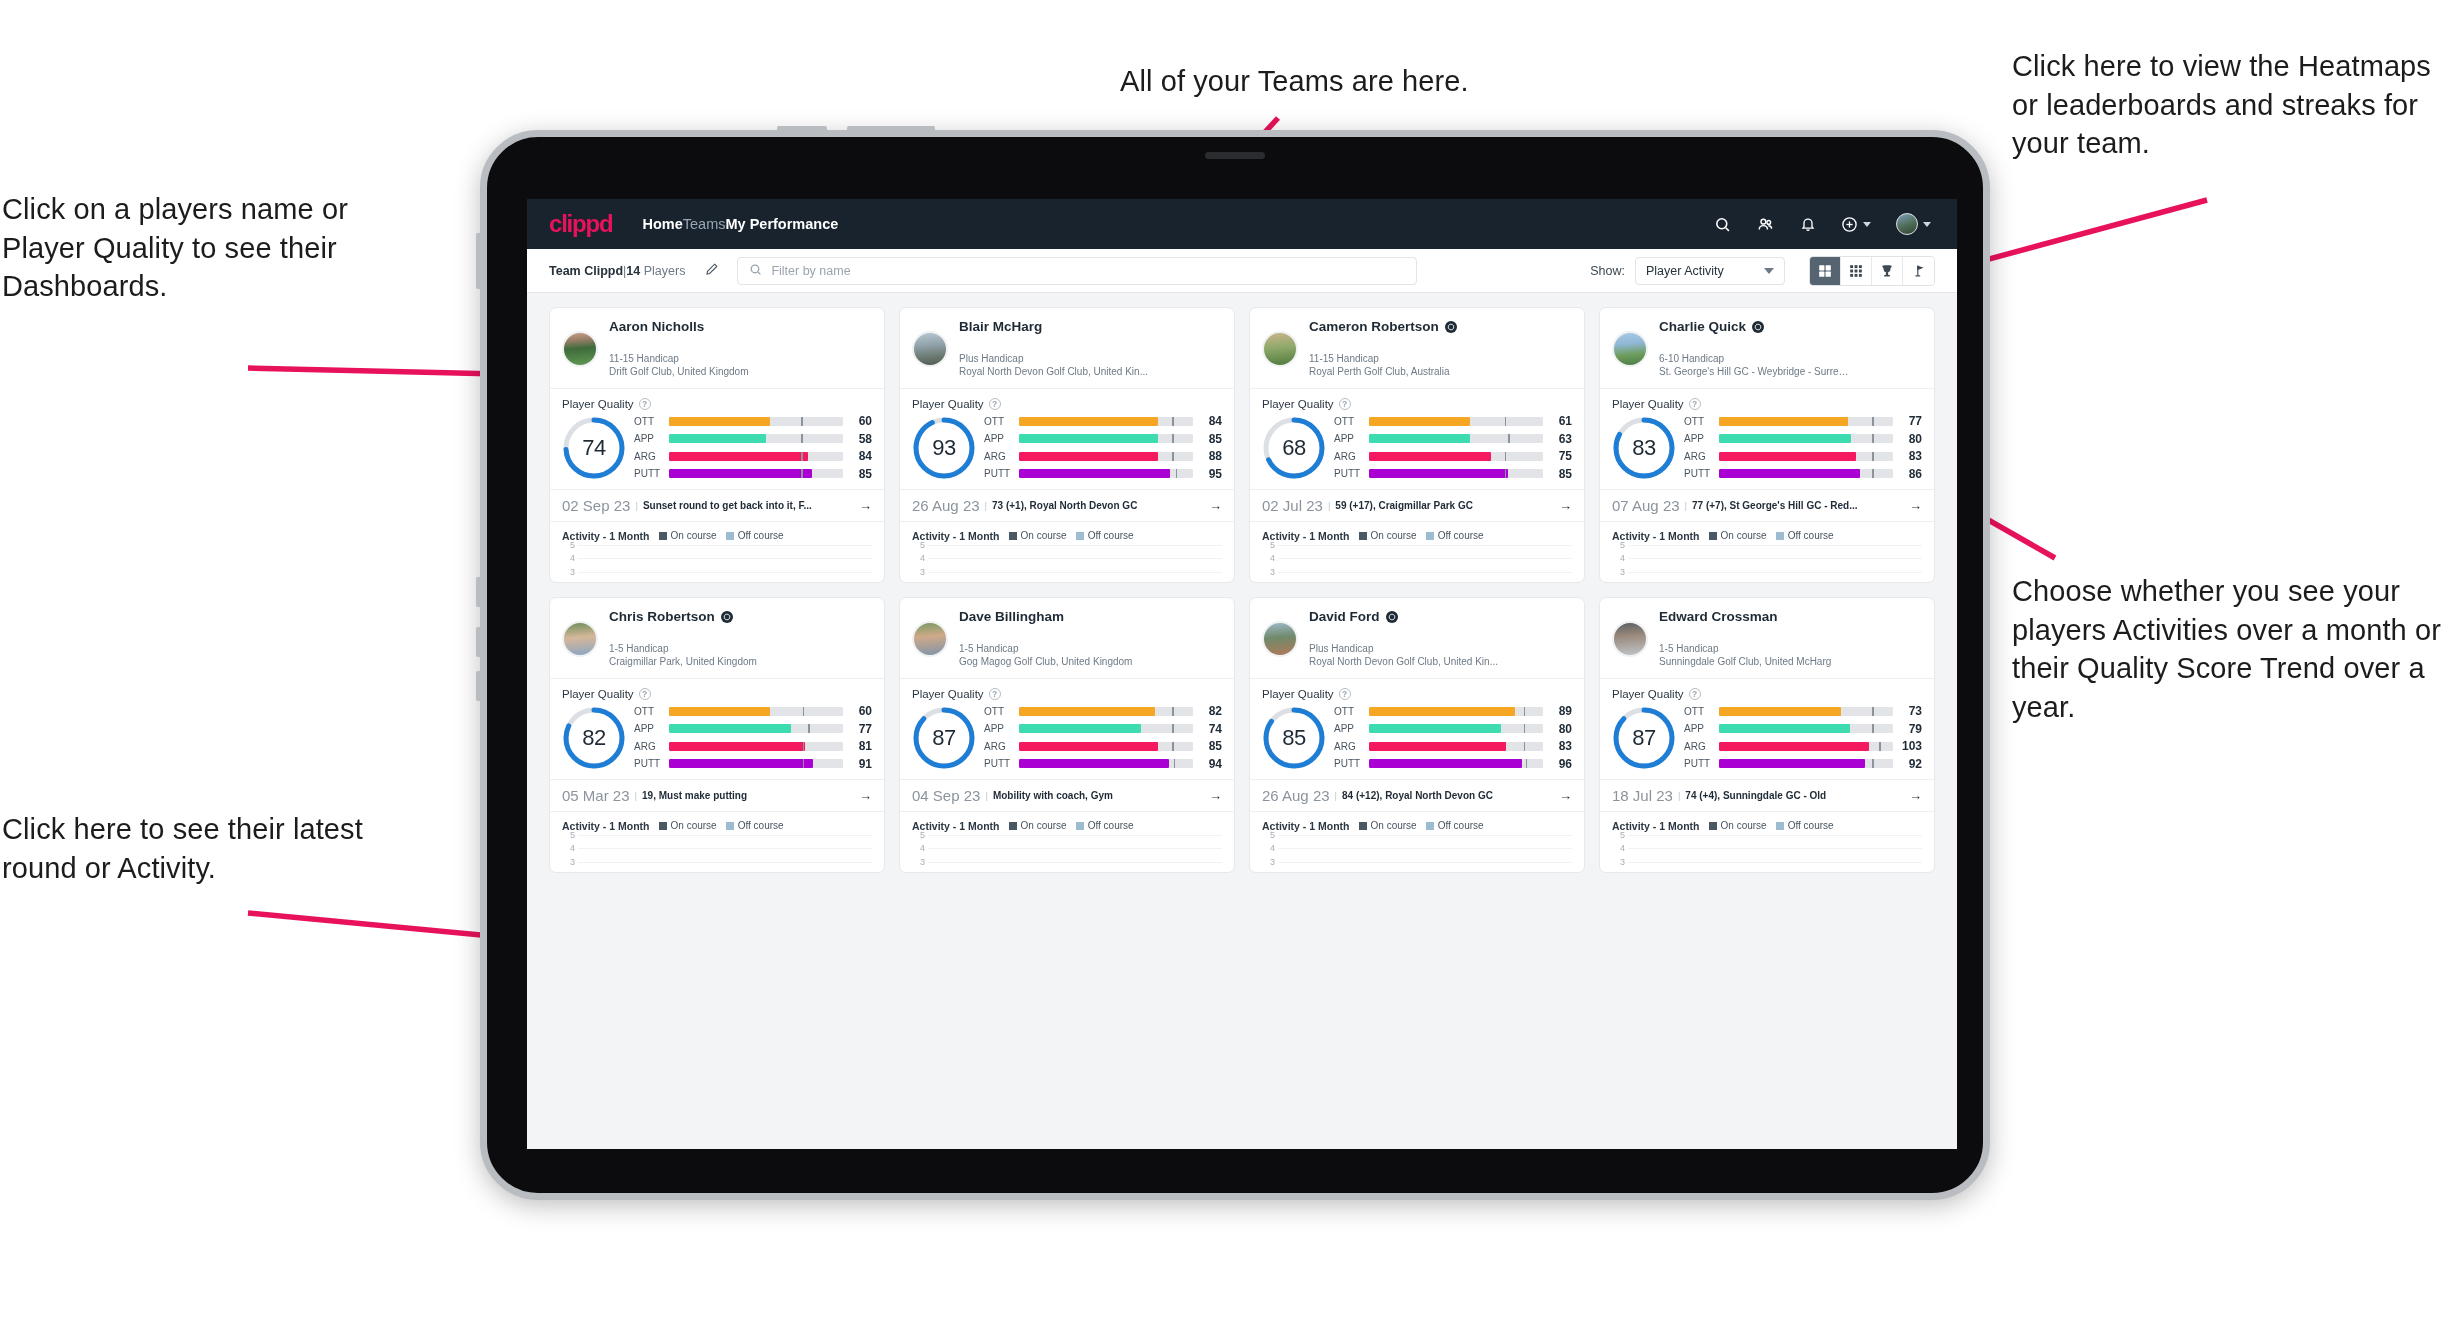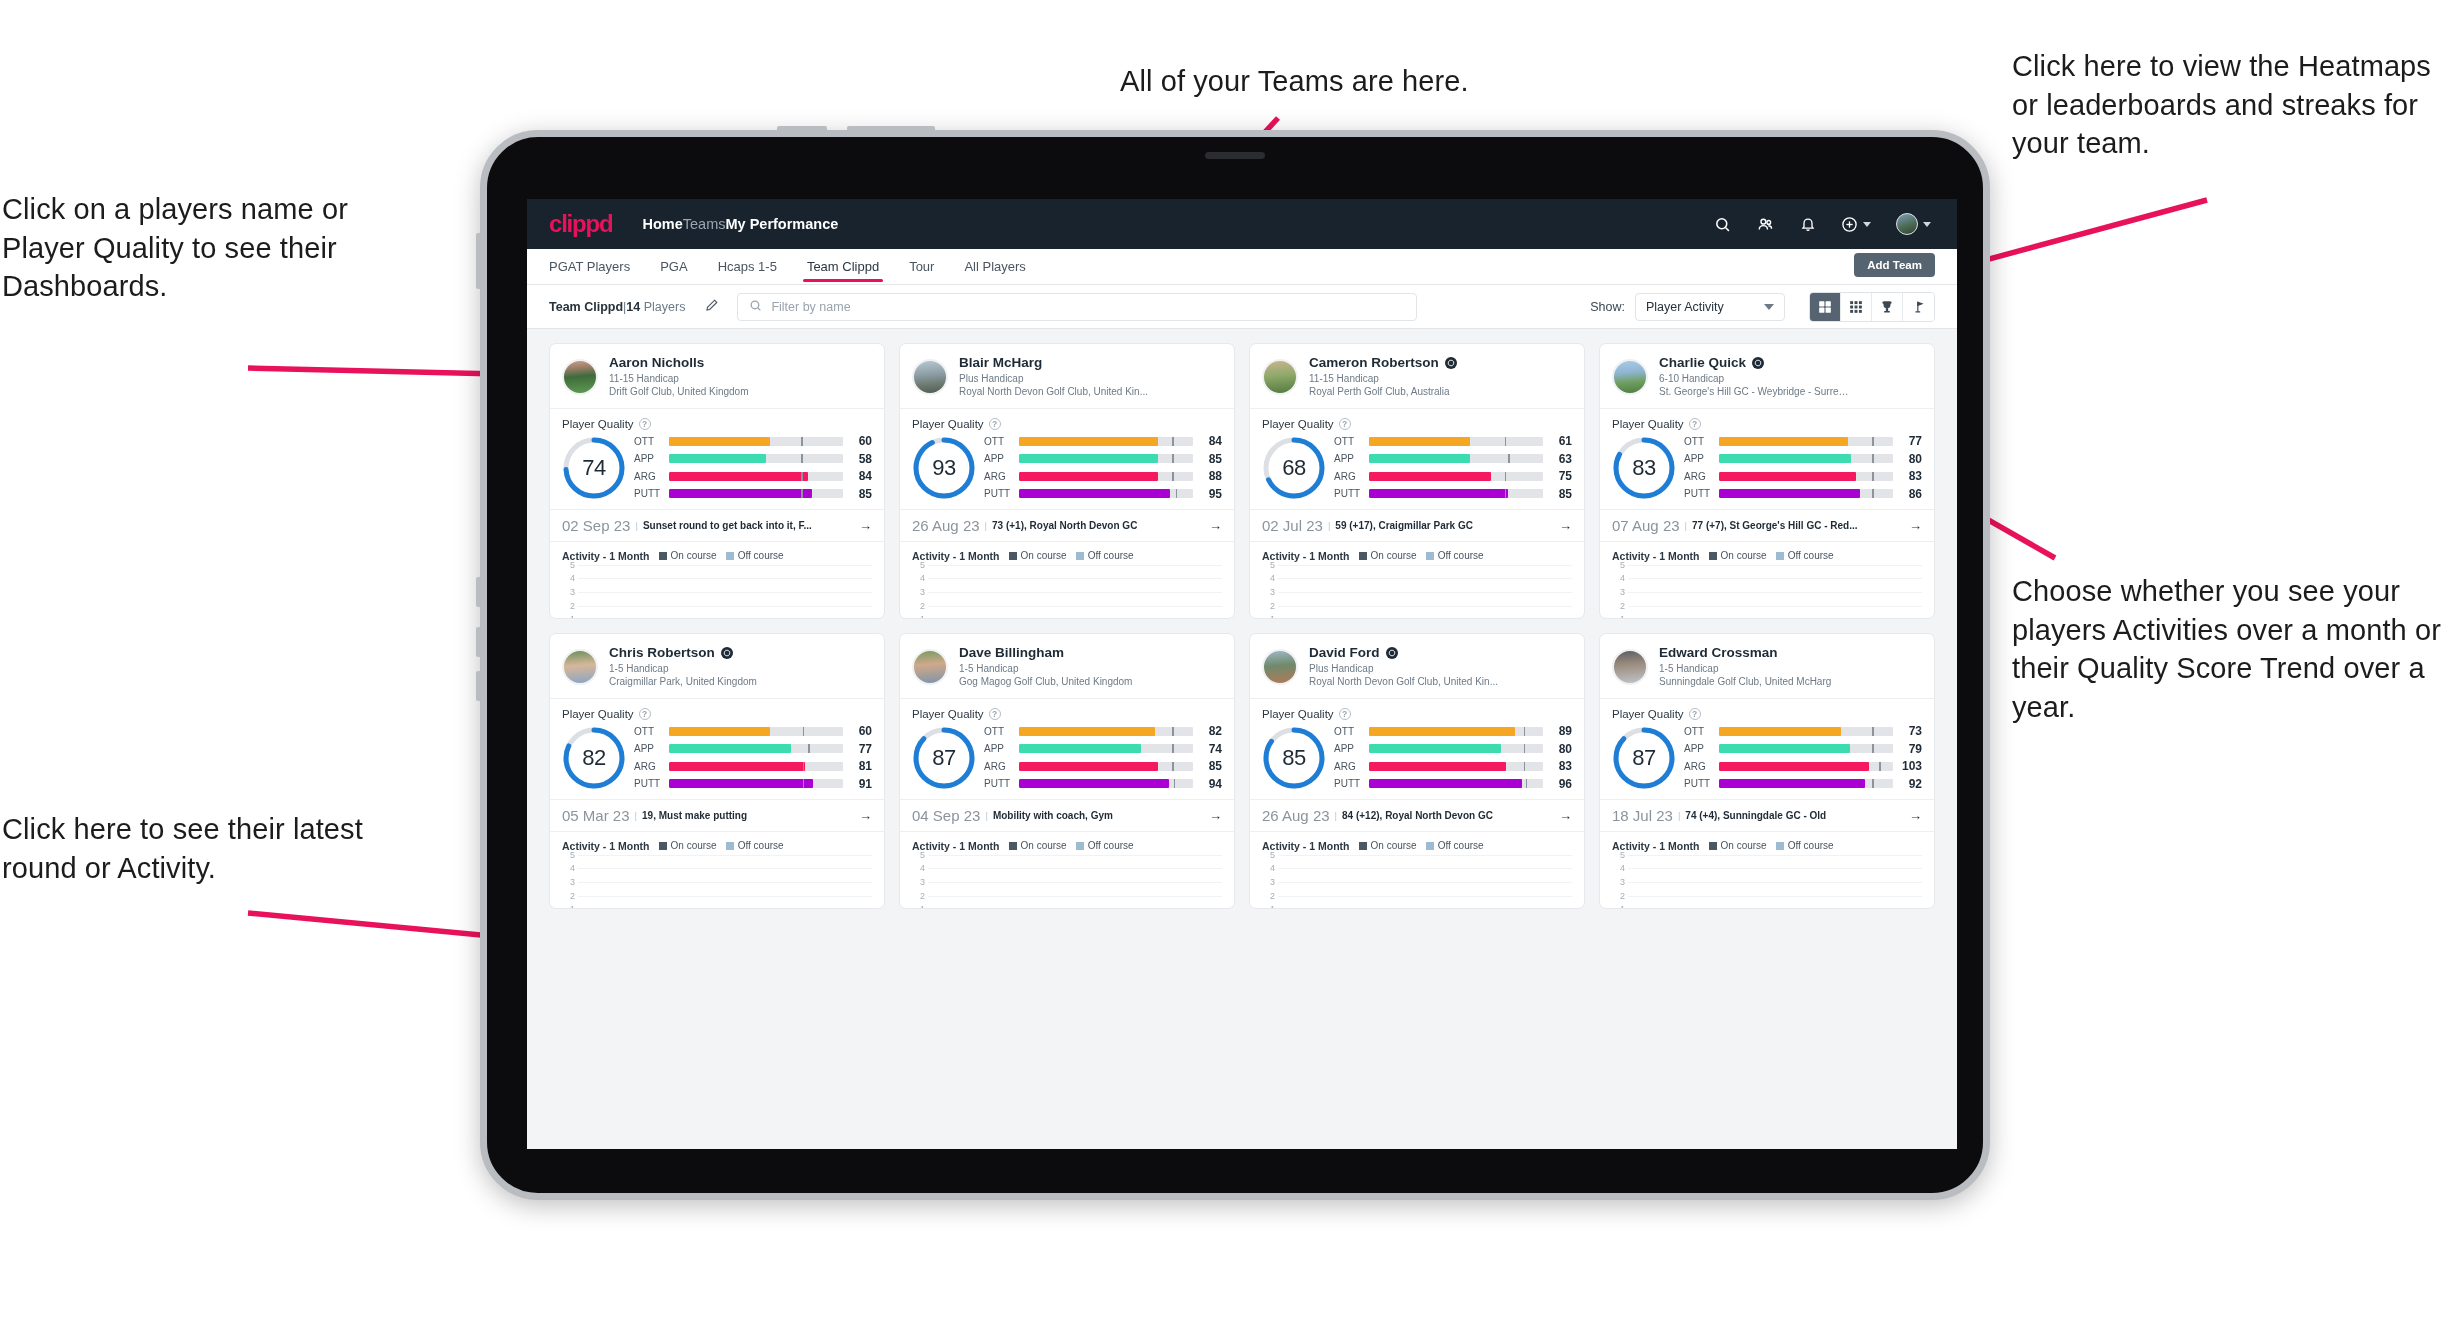--- a/index.html
+++ b/index.html
@@ -162,21 +162,21 @@
   .pa4 { background: linear-gradient(175deg,#a9cbe6 0%,#8fb6d4 35%,#6e9e5e 66%,#4e7c42 100%); }
   .pa5 { background: linear-gradient(175deg,#6e8f5c 0%,#d6b79a 45%,#8aa5c4 100%); }
   .pa6 { background: linear-gradient(175deg,#7a9a62 0%,#cfa98a 42%,#7f94a8 100%); }
   .pa7 { background: linear-gradient(175deg,#9fb8c8 0%,#6f8a6b 45%,#b07a5a 100%); }
   .pa8 { background: linear-gradient(175deg,#5b5f64 0%,#9a8a7c 40%,#c0c4c8 100%); }
   .pname { font-size: 13.5px; font-weight: 700; color: #1e2a35; display: flex; align-items: center; gap: 6px; }
   .verified {
     width: 12px; height: 12px; border-radius: 50%; background: #1e2a35;
     display: inline-flex; align-items: center; justify-content: center; flex: 0 0 12px;
   }
-  .psub { font-size: 10px; color: #6d7a86; margin-top: 2px; line-height: 1.32; }
+  .psub { font-size: 10px; color: #6d7a86; margin-top: 18px; line-height: 1.32; }
   .psub2 { font-size: 10px; color: #6d7a86; line-height: 1.32;
            white-space: nowrap; overflow: hidden; text-overflow: ellipsis; max-width: 192px; }
   .divider { height: 1px; background: #eceef0; }
 
   .pq-title { font-size: 11.5px; color: #2b3742; padding: 9px 12px 2px 12px; display: flex; align-items: center; gap: 5px; }
   .qmark {
     width: 12px; height: 12px; border-radius: 50%; border: 1px solid #b7bec5;
     color: #9aa4ae; font-size: 8.5px; line-height: 10px; text-align: center; font-weight: 700;
   }
   .pq-body { display: flex; align-items: center; padding: 2px 12px 8px 12px; gap: 8px; }
@@ -299,29 +299,20 @@
             </span>
             <span class="chev"></span>
           </span>
           <span class="grp">
             <span class="avatar-nav"></span>
             <span class="chev"></span>
           </span>
         </div>
       </div>
 
-      <div class="tabsrow">
-        <div class="tab inactive">PGAT Players</div>
-        <div class="tab inactive">PGA</div>
-        <div class="tab inactive">Hcaps 1-5</div>
-        <div class="tab active">Team Clippd</div>
-        <div class="tab inactive">Tour</div>
-        <div class="tab inactive">All Players</div>
-        <div class="add-team-btn">Add Team</div>
-      </div>
 
       <div class="filterrow">
         <div class="team-label">
           <b>Team Clippd</b><span class="muted">|</span><b>14</b> <span class="muted">Players</span>
         </div>
         <div class="pencil-btn">
           <span>
             <svg width="14" height="14" viewBox="0 0 24 24" fill="none" stroke="currentColor" stroke-width="1.9">
                 <path d="M16.5 3.8l3.7 3.7L8 19.7l-4.6.9.9-4.6z"></path>
               </svg>

